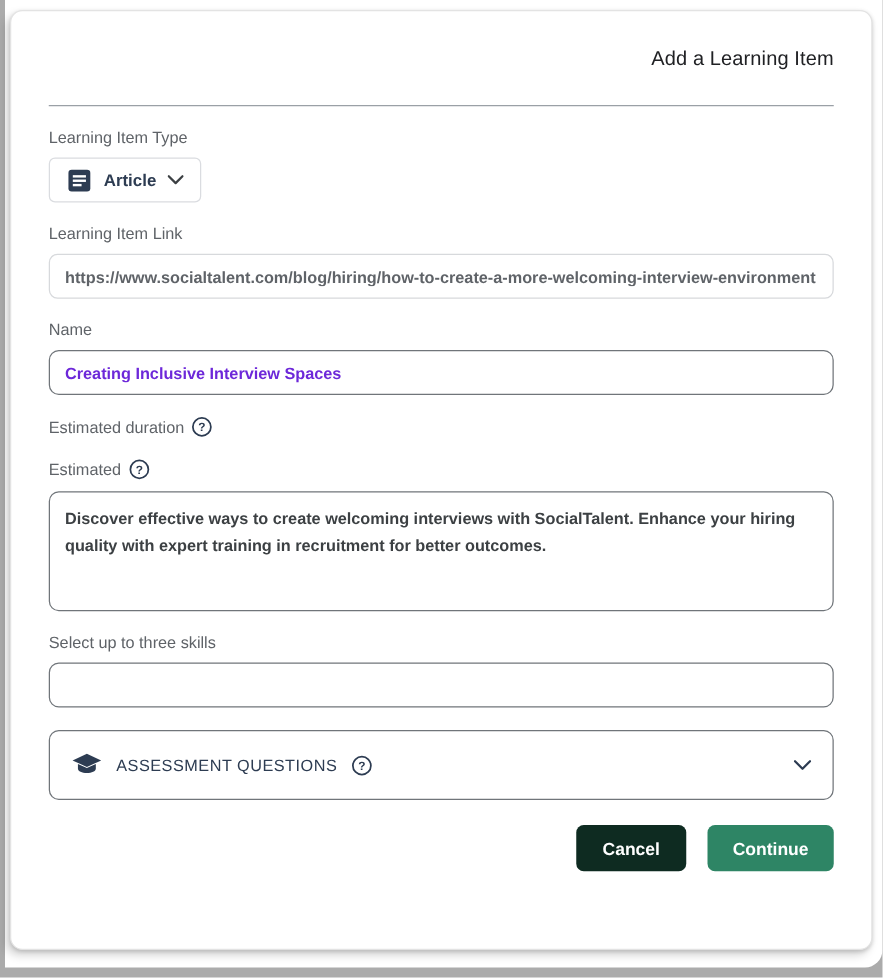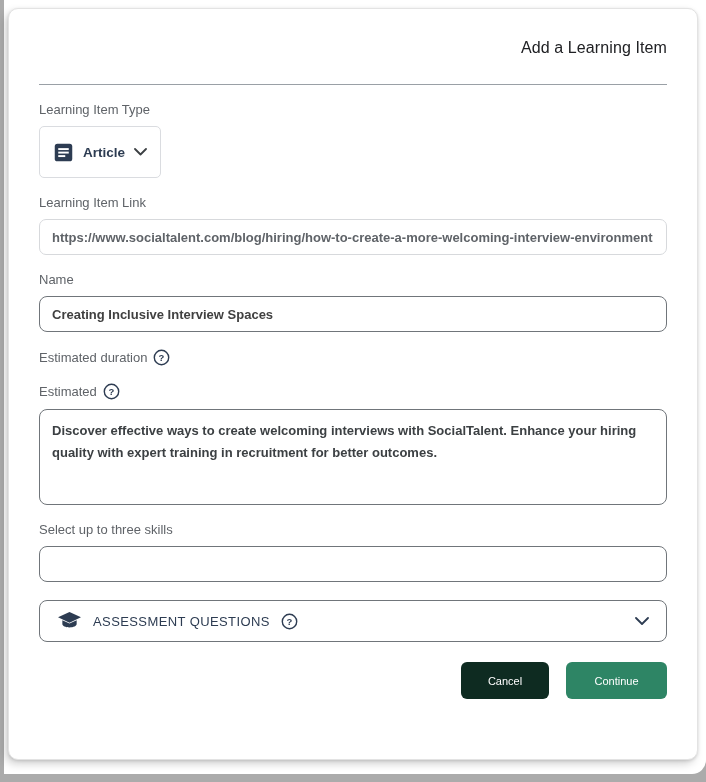--- a/index.html
+++ b/index.html
@@ -29,30 +29,30 @@
   }
   .divider {
     border:none; border-top:1px solid #9aa0a6; margin-top:27px;
   }
   .label {
     display:flex; align-items:center; gap:6px;
     font-size:13px; color:#5f6368; margin-top:17px; margin-bottom:9px;
   }
   .dropdown {
     display:inline-flex; align-items:center; gap:9px;
-    height:52px; padding:0 13px;
+    height:36px; padding:0 13px;
     background:#fff; border:1px solid #dadce0; border-radius:5px;
     cursor:pointer;
   }
   .dropdown-label { font-size:13.5px; font-weight:700; color:#2d3c52; }
   .text-input {
     display:block; width:100%; height:36px;
     border:1px solid #70757a; border-radius:8px;
     padding:0 12px; font-family:"Liberation Sans", sans-serif;
-    font-size:13px; font-weight:600; color:#404040;
+    font-size:13px; font-weight:600; color:#6d28d9;
     background:#fff; outline:none;
   }
   .text-input.light { border-color:#d7d9dc; color:#5f6368; border-radius:7px;padding-left:12px; }
   .duration-row { display:flex; align-items:center; margin-top:14px; }
   .duration-unit-label { font-size:12.5px; color:#5f6368; }
   .duration-input {
     width:35px; height:35px; text-align:center;
     border:1px solid #70757a; border-radius:8px;
     font-family:"Liberation Sans", sans-serif;
     font-size:13px; font-weight:700; color:#3c4043; outline:none;
@@ -62,36 +62,36 @@
   .du-gap { margin-left:26px; }
   .textarea {
     display:block; width:100%; height:96px;
     border:1px solid #70757a; border-radius:8px;
     padding:10px 12px; font-family:"Liberation Sans", sans-serif;
     font-size:13px; font-weight:600; color:#3c4043; line-height:1.7;
     resize:none; outline:none;
   }
   .skills-input { height:36px; }
   .accordion {
-    margin-top:18px; height:42px;
+    margin-top:18px; height:56px;
     border:1px solid #70757a; border-radius:8px;
     display:flex; align-items:center; gap:11px;
     padding:0 17px; cursor:pointer; background:#fff;
   }
   .accordion-label {
     font-size:13px; font-weight:500; letter-spacing:.4px; color:#2d3c52;
   }
   .accordion-chevron { margin-left:auto; }
   .btn-row {
     display:flex; justify-content:flex-end; gap:17px; margin-top:20px;
   }
   .btn {
     height:37px; border:none; border-radius:6px;
     font-family:"Liberation Sans", sans-serif;
-    font-size:11px; font-weight:400; color:#fff; cursor:pointer;
+    font-size:14px; font-weight:700; color:#fff; cursor:pointer;
   }
   .btn-cancel { background:#0e2b21; width:88px; }
   .btn-continue { background:#2e8565; width:101px; }
   .help-icon { flex:0 0 auto; cursor:pointer; }
   svg { display:block; }
 </style>
 </head>
 <body>
 
 <div class="page-panel"></div>

